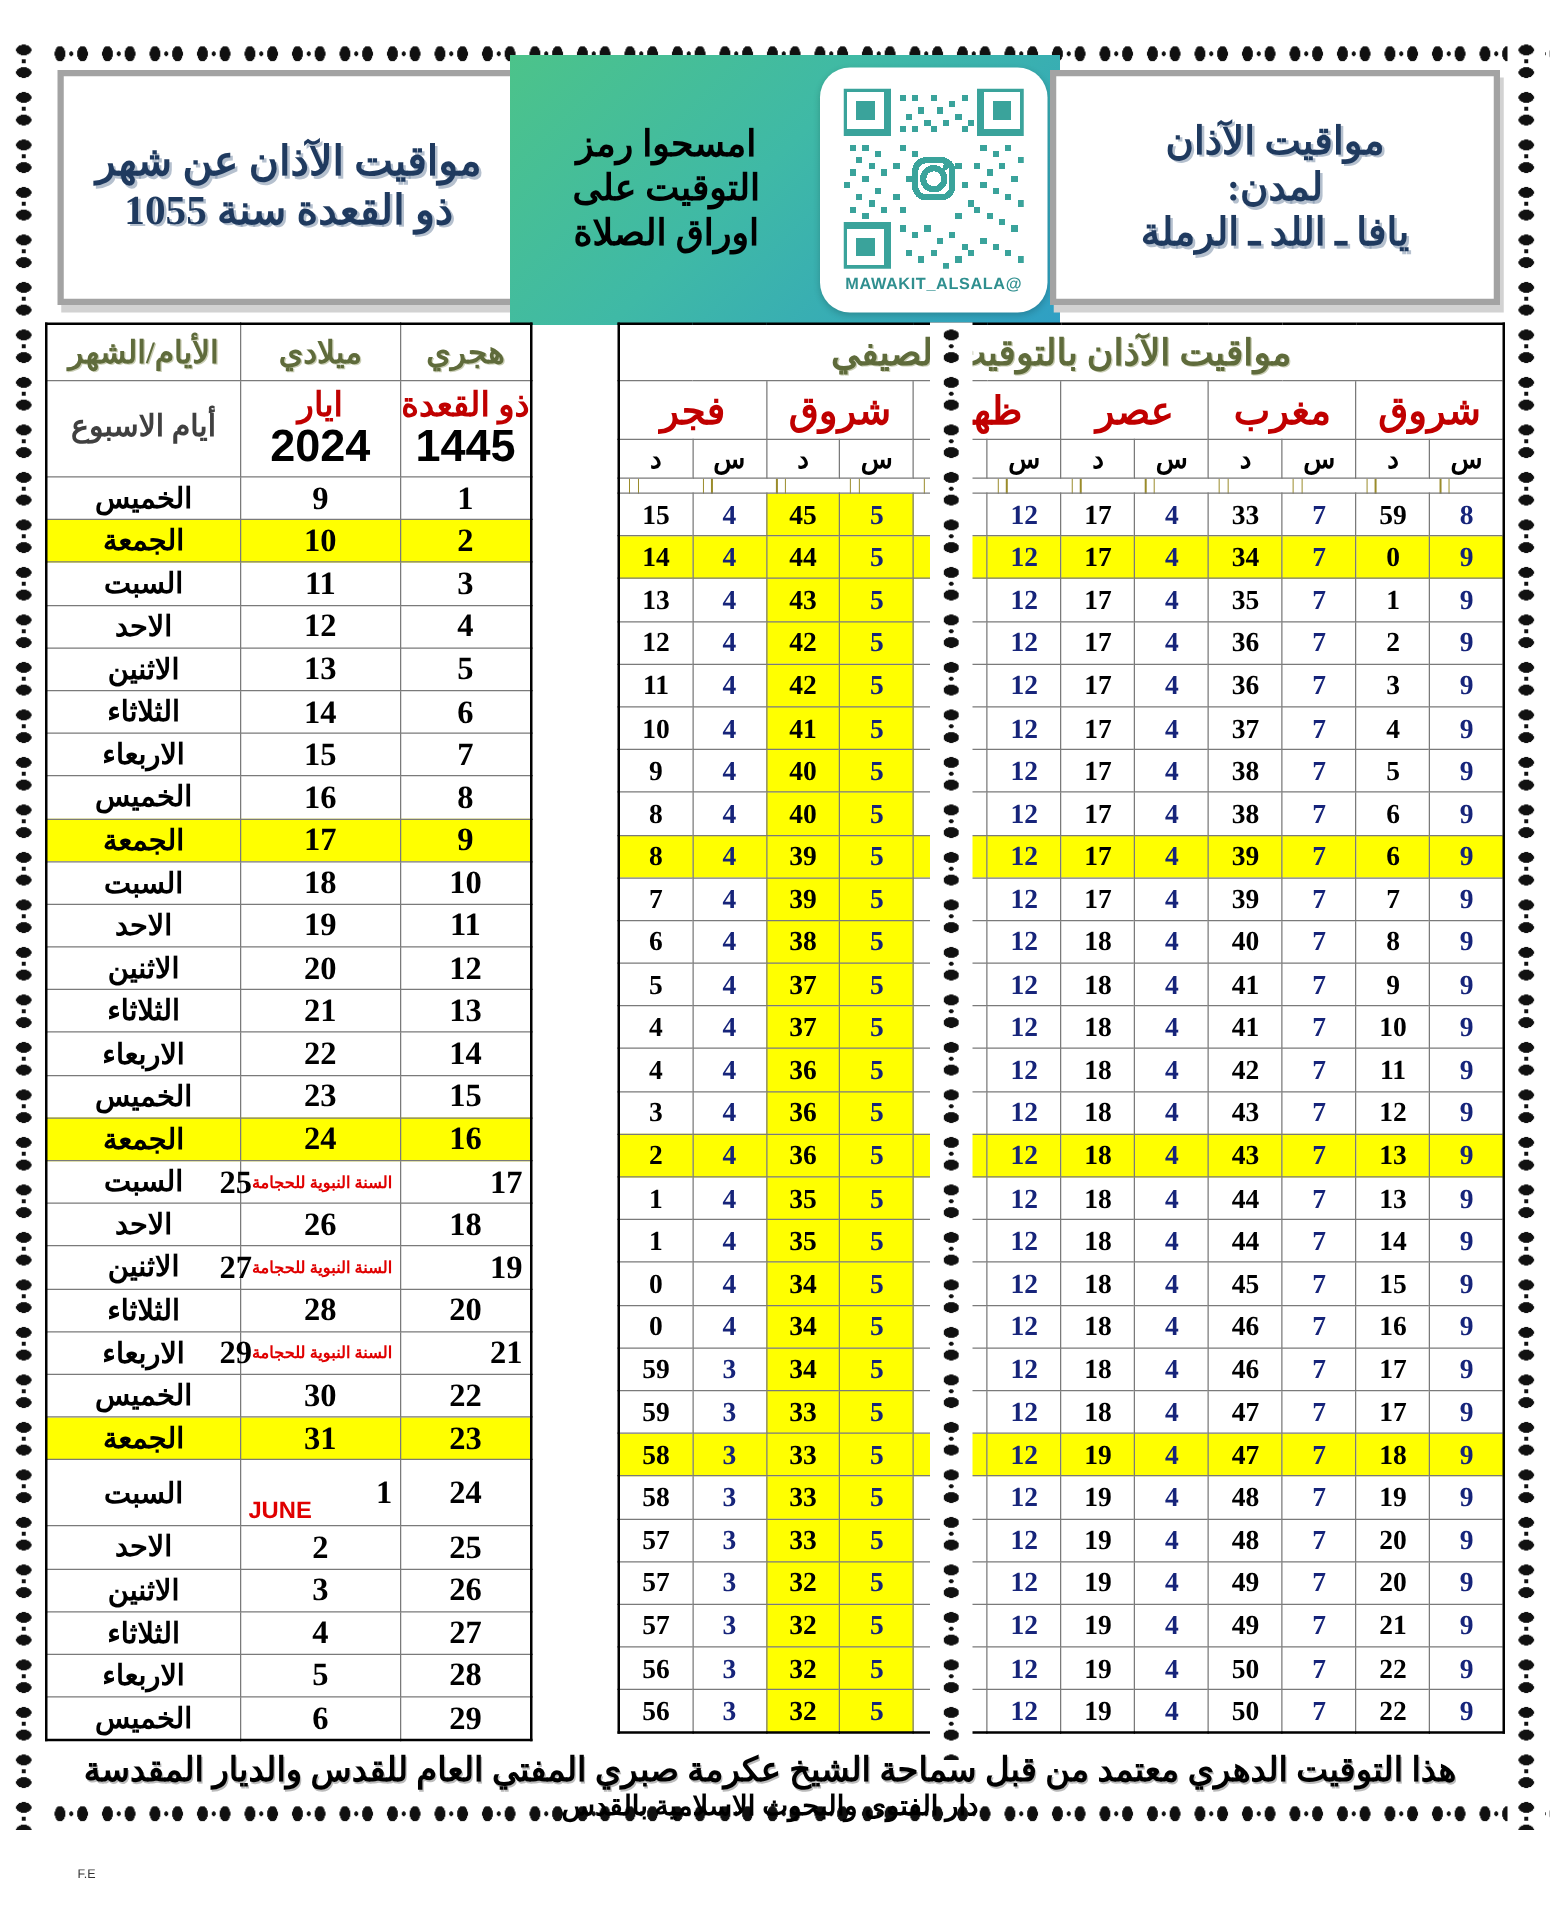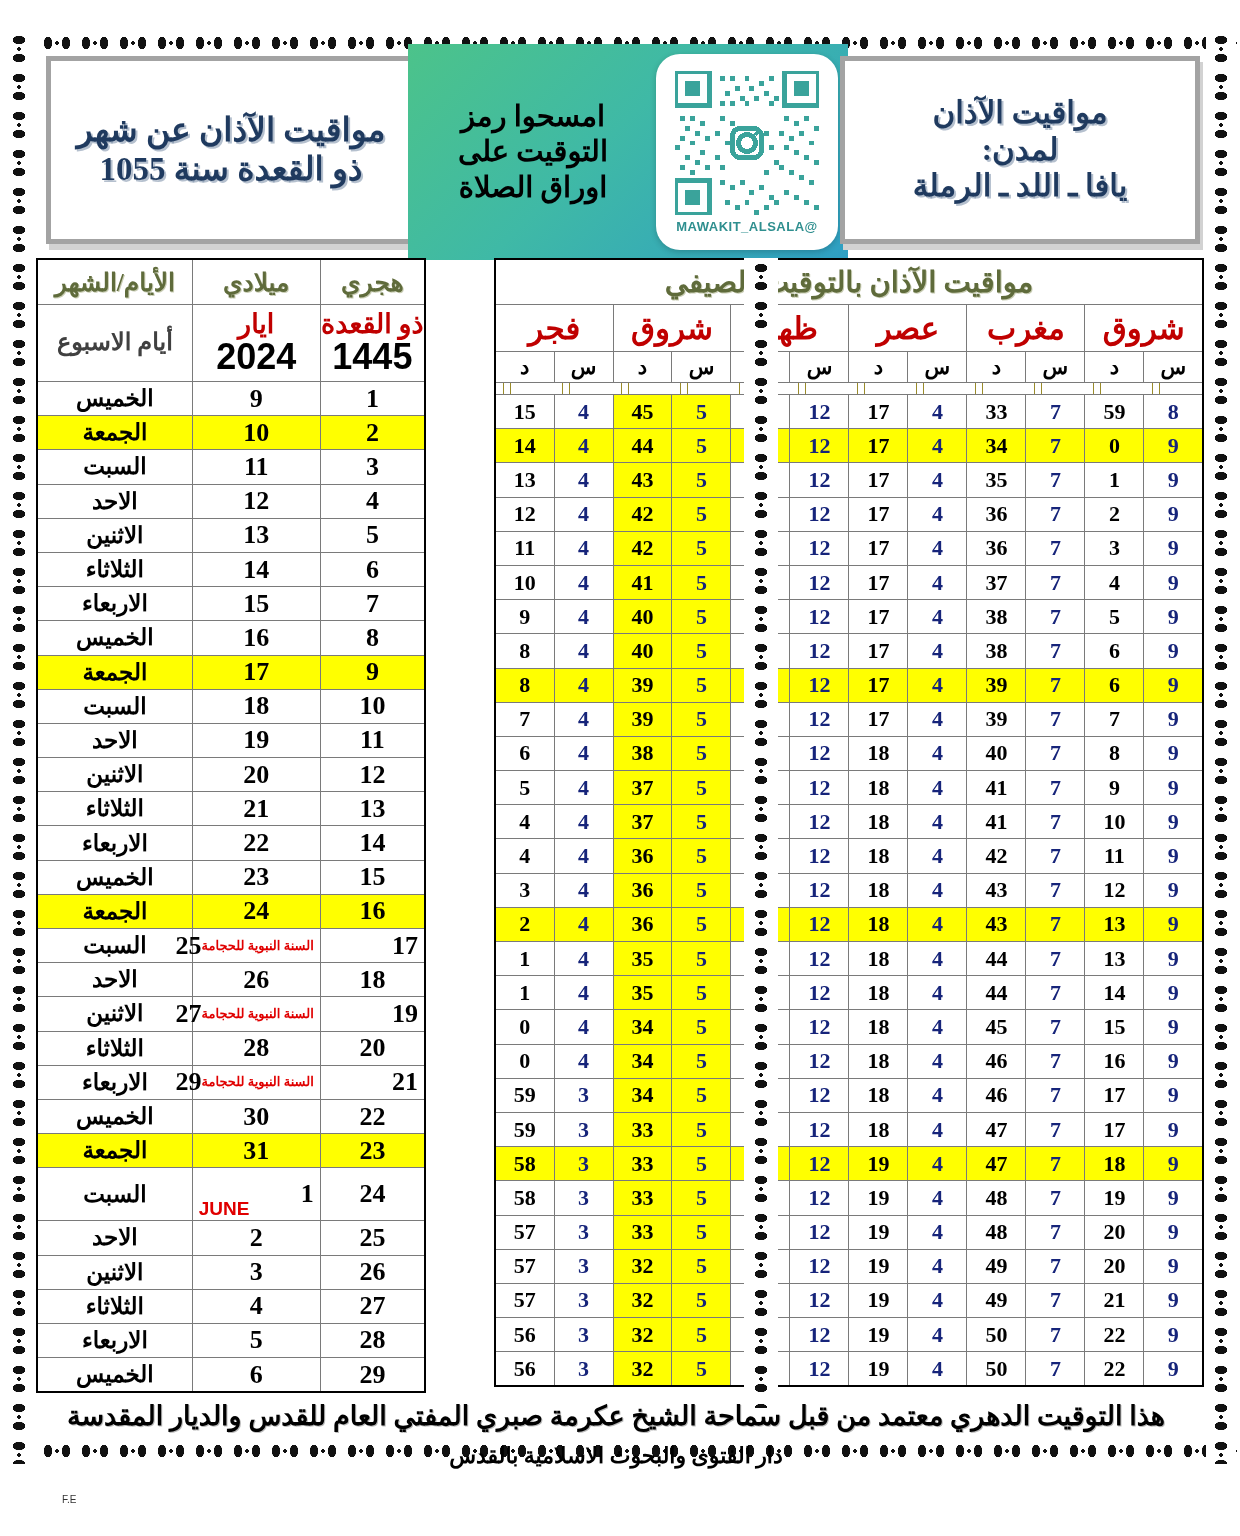--- a/index.html
+++ b/index.html
@@ -127,21 +127,21 @@
   .jun{color:#e00000;font-size:19px;font-weight:bold;
     font-family:"Liberation Sans","DejaVu Sans",sans-serif;margin-top:30px;}
   .note{color:#e00000;font-size:13px;font-weight:bold;
     font-family:"Liberation Serif","DejaVu Serif",serif;white-space:nowrap;}
   .cellflex{display:flex;align-items:center;justify-content:space-between;padding:0 6px;height:100%;}
 
   
   #footer{position:absolute;left:30px;top:1400px;width:1172px;text-align:center;}
   #footer-l1{font-size:27px;font-weight:bold;color:#000;line-height:1.2;
     font-family:"Liberation Serif","DejaVu Serif",serif;text-shadow:1px 1px 0 #bbb;}
-  #footer-l2{font-size:22px;font-weight:bold;color:#000;margin-top:11px;
+  #footer-l2{font-size:22px;font-weight:bold;color:#000;margin-top:0;
     font-family:"Liberation Serif","DejaVu Serif",serif;}
   #sig{position:absolute;left:62px;top:1494px;font-size:10px;color:#333;
     font-family:"Liberation Sans",sans-serif;}
 </style>
 </head>
 <body>
 
 <div id="border-top" class="orn"></div>
 <div id="border-bottom" class="orn"></div>
 <div id="border-left" class="orn orn-v"></div>

